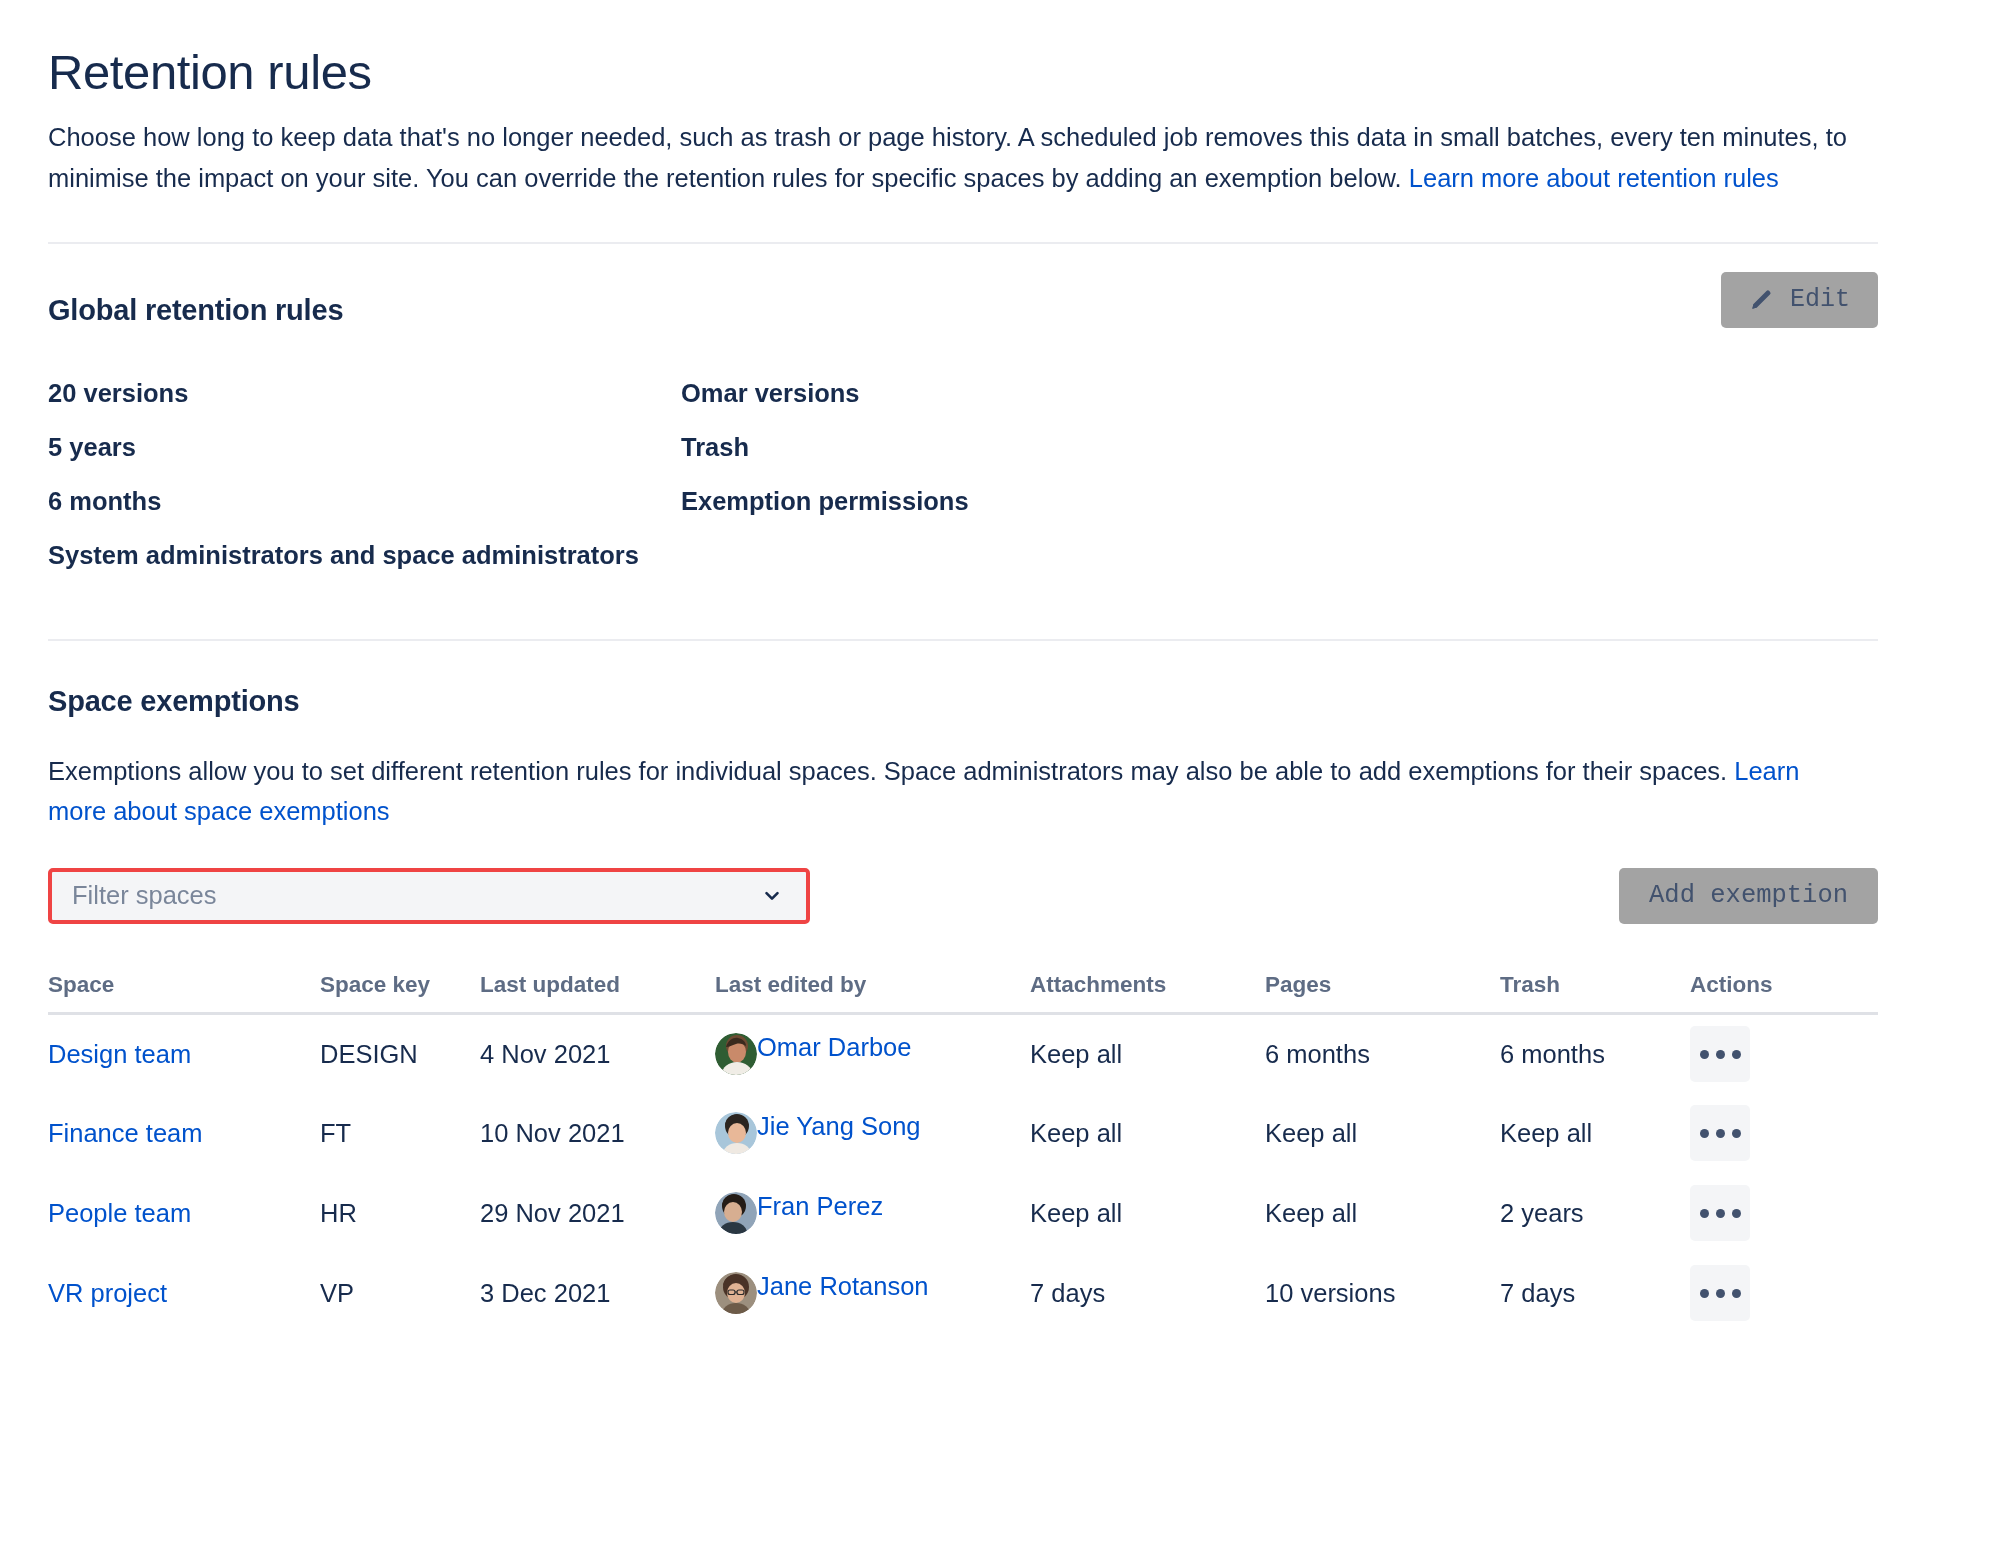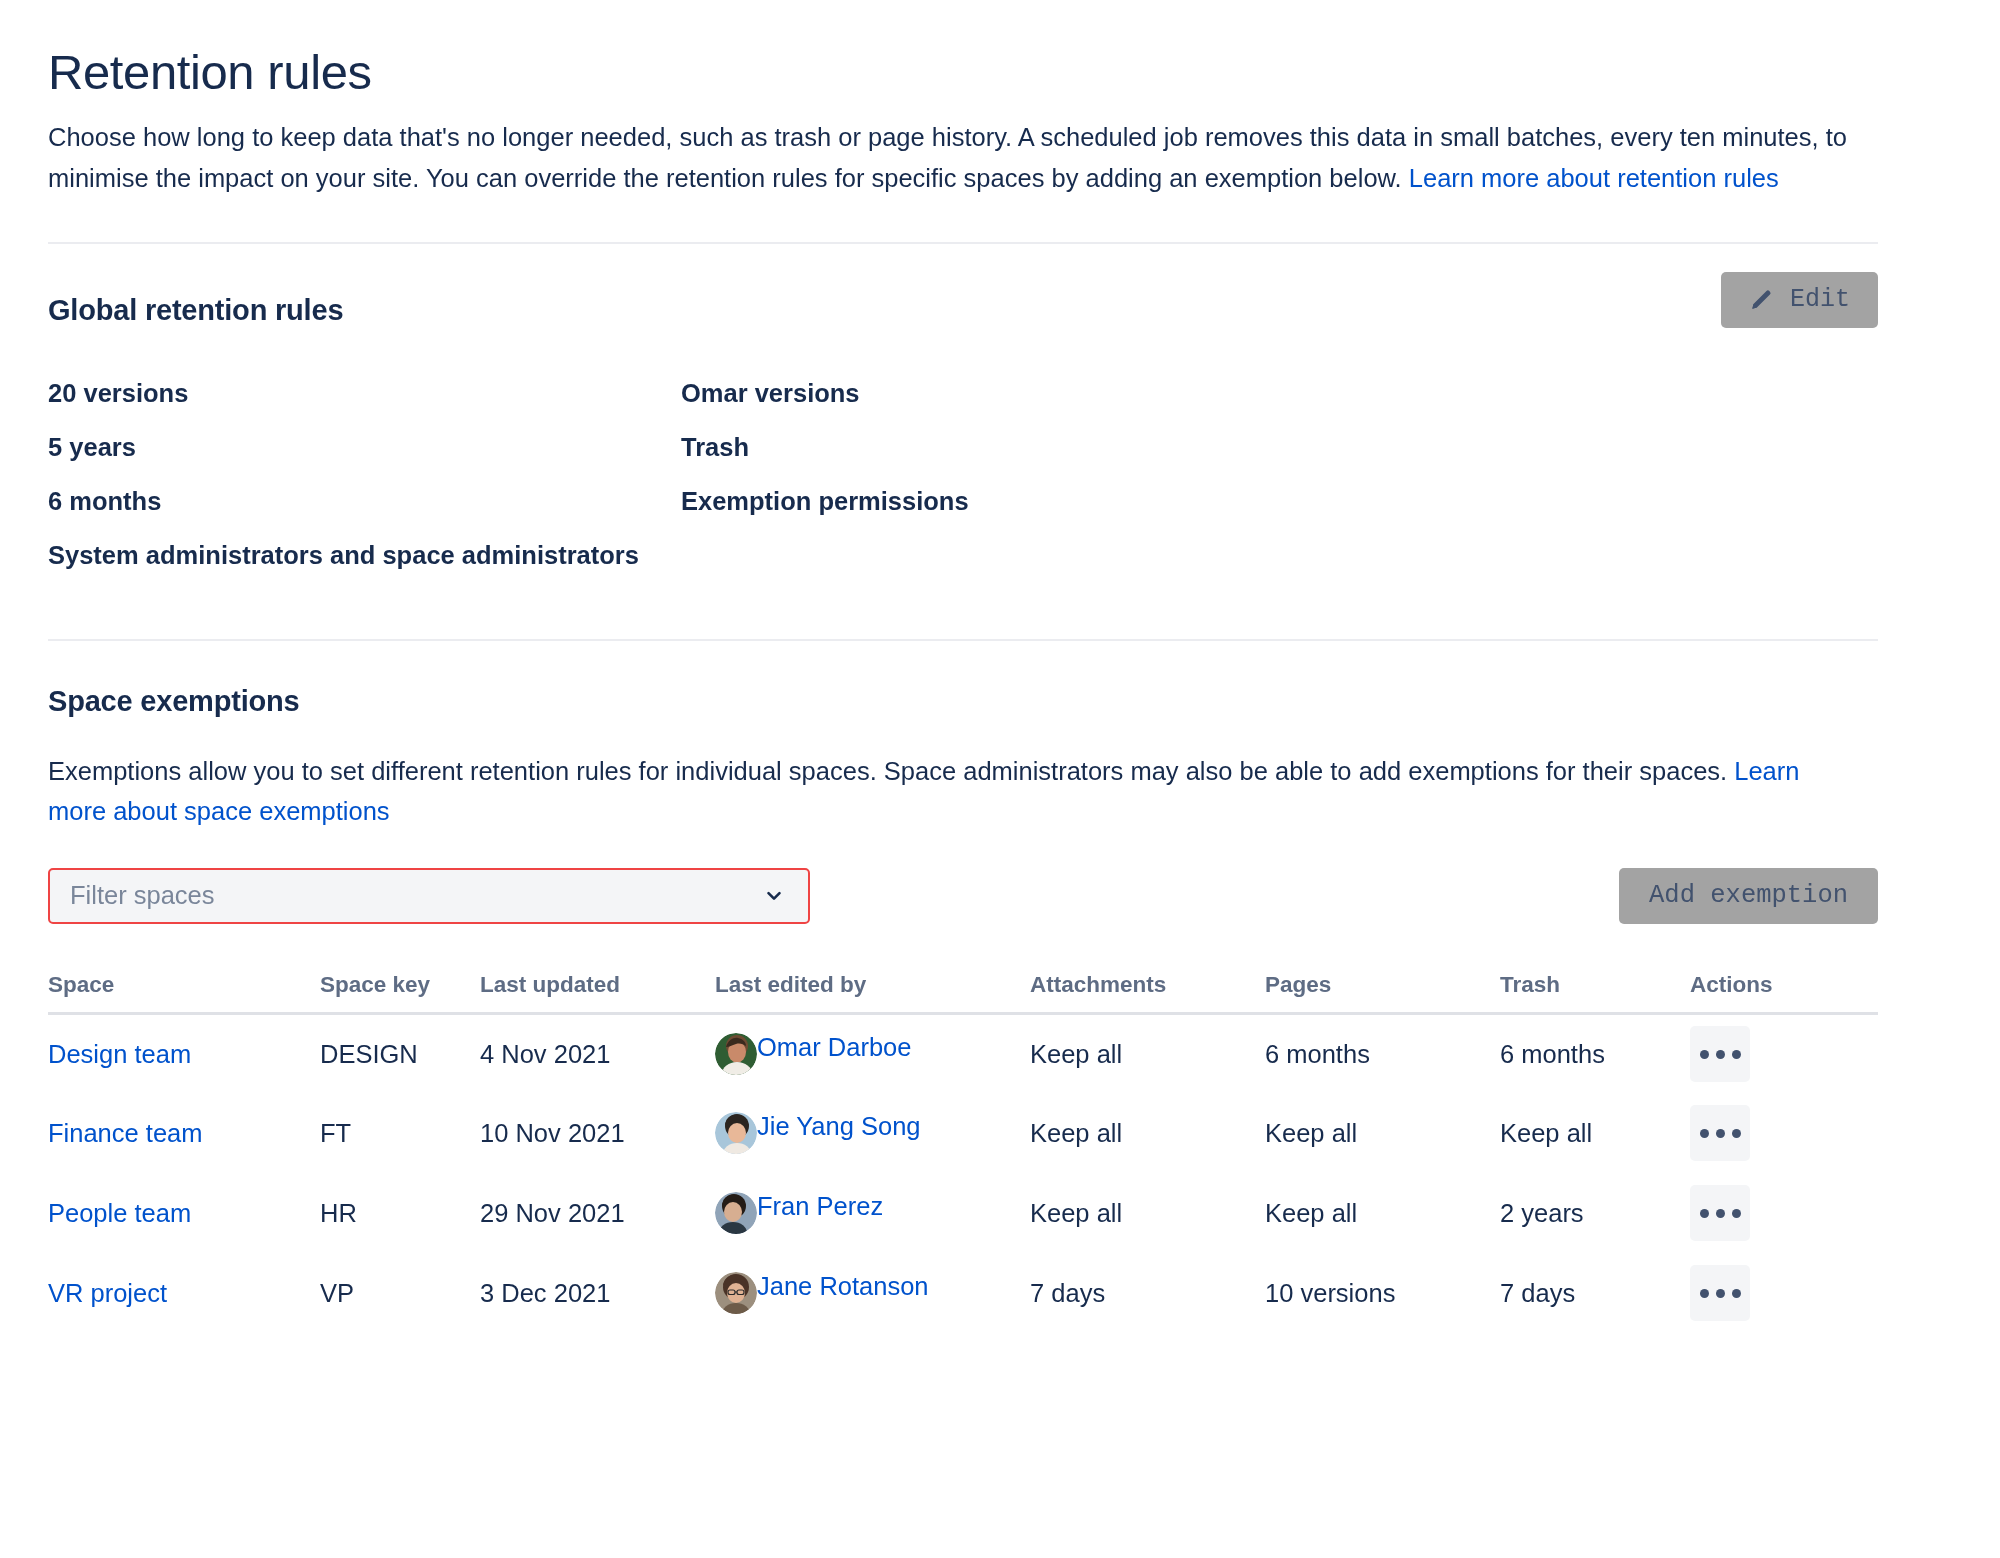--- a/index.html
+++ b/index.html
@@ -141,21 +141,21 @@
     margin-top: 37px;
     display: flex;
     align-items: center;
     justify-content: space-between;
     width: 1830px;
   }
   .filter-select {
     width: 762px;
     height: 56px;
     background: #F4F5F7;
-    border: 2px solid #ef4444;
+    border: 4px solid #ef4444;
     border-radius: 5px;
     display: flex;
     align-items: center;
     padding: 0 22px 0 20px;
     cursor: pointer;
   }
   .filter-placeholder {
     flex: 1;
     font-size: 25.5px;
     color: #7A869A;

